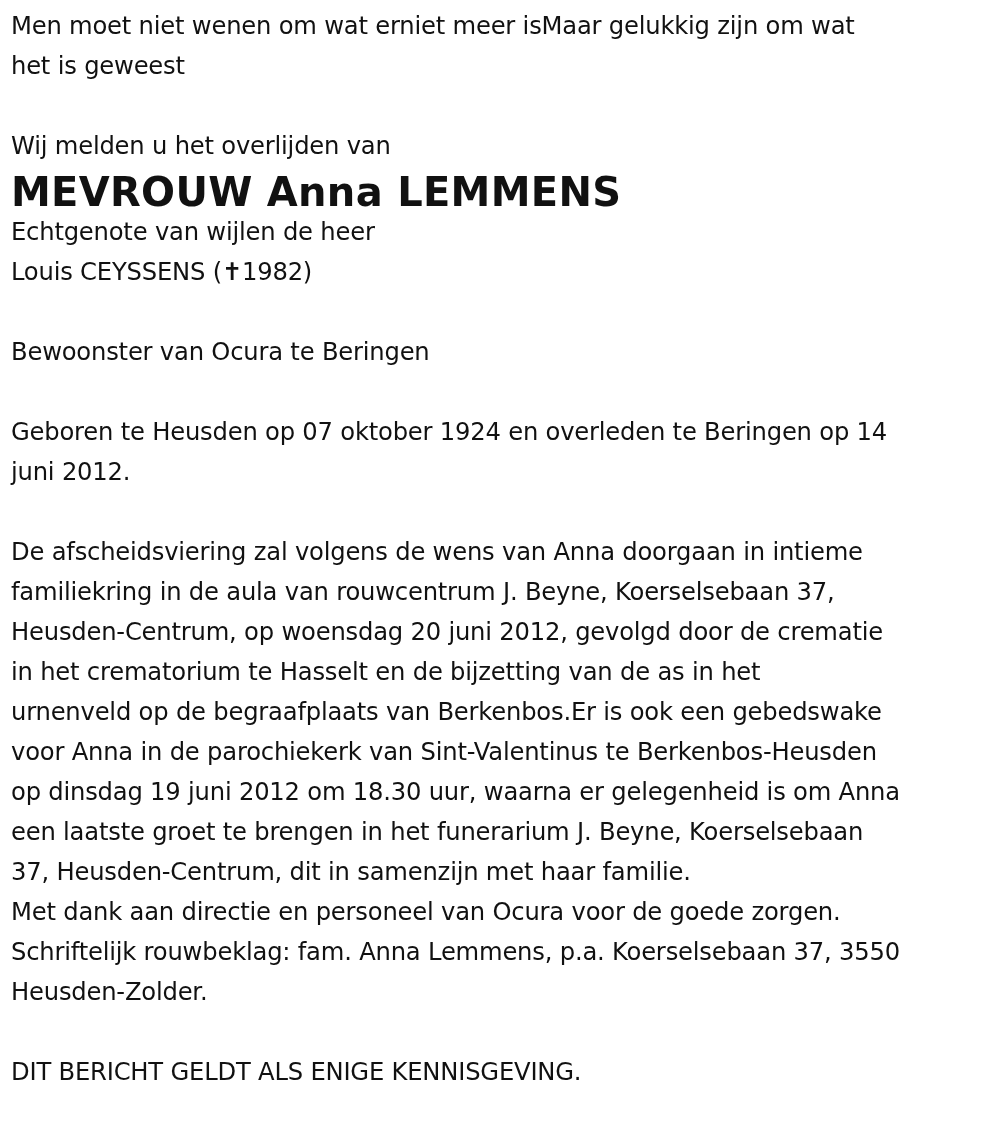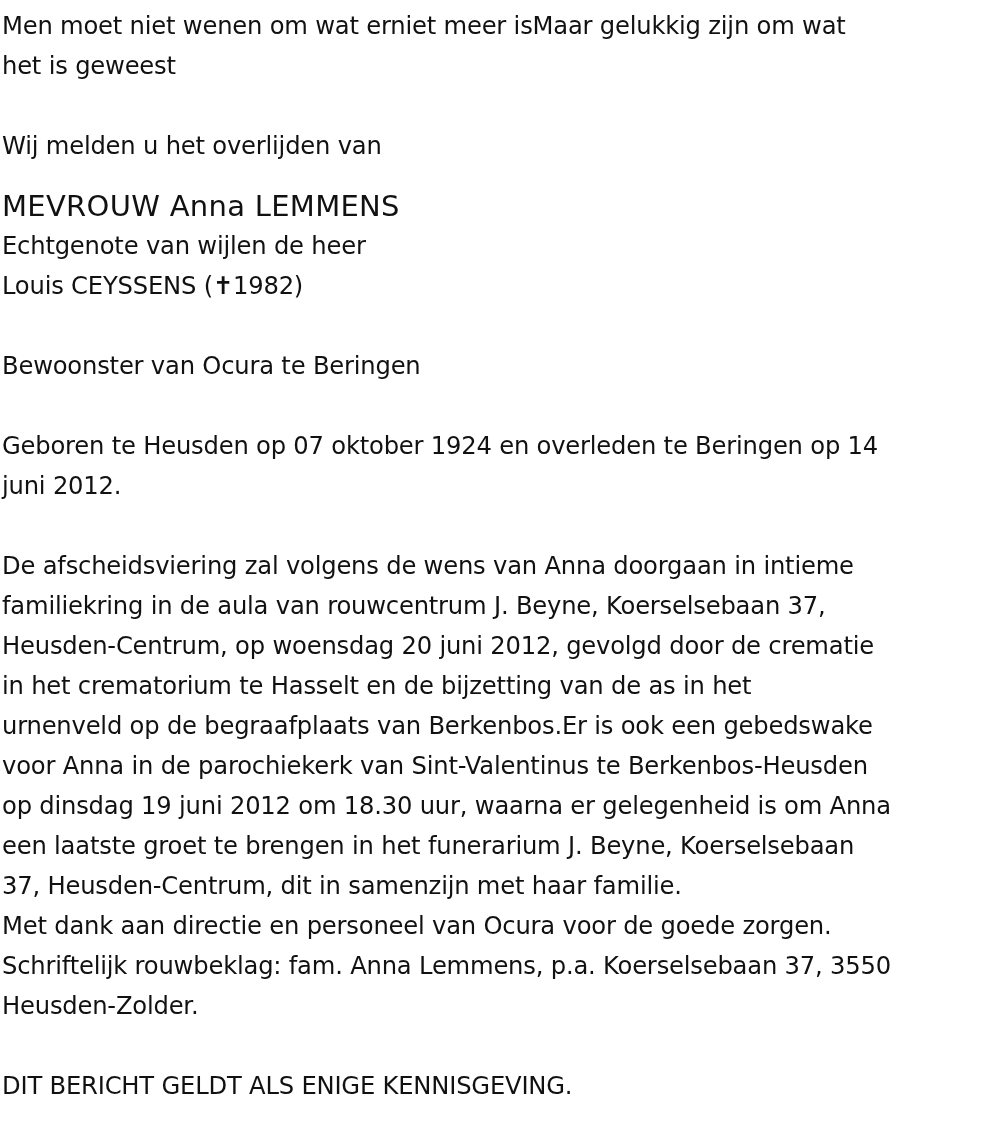--- a/index.html
+++ b/index.html
@@ -1,30 +1,30 @@
 <!DOCTYPE html>
 <html><head>
   <meta charset="utf-8">
   <style>
     html, body { margin: 0; padding: 0; background: #ffffff; }
     body {
       width: 1000px; height: 1144px; overflow: hidden;
       font-family: "DejaVu Sans", sans-serif;
       color: #111111;
     }
-    .doc { position: relative; padding: 6px 0 0 2px; }
+    .doc { position: relative; padding: 6px 0 0 11px; }
     .line {
       font-size: 24.5px; line-height: 40px; height: 40px;
       white-space: nowrap; letter-spacing: -0.2px;
       transform-origin: left center;
     }
     .blank { height: 40px; }
     .title {
-      font-size: 29px; font-weight: normal; line-height: 40px; height: 40px;
-      margin-top: 20px; margin-bottom: 0; white-space: nowrap; letter-spacing: 0.3px;
+      font-size: 40px; font-weight: bold; line-height: 40px; height: 40px;
+      margin-top: 6px; margin-bottom: 0; white-space: nowrap; letter-spacing: 0.3px;
     }
   </style>
 </head>
 <body>
 
 <div class="doc">
   <div class="line" style="transform: scaleX(0.988878);">Men moet niet wenen om wat erniet meer isMaar gelukkig zijn om wat</div>
   <div class="line" style="transform: scaleX(0.988878);">het is geweest</div>
   <div class="blank"></div>
   <div class="line" style="transform: scaleX(0.988878);">Wij melden u het overlijden van</div>

